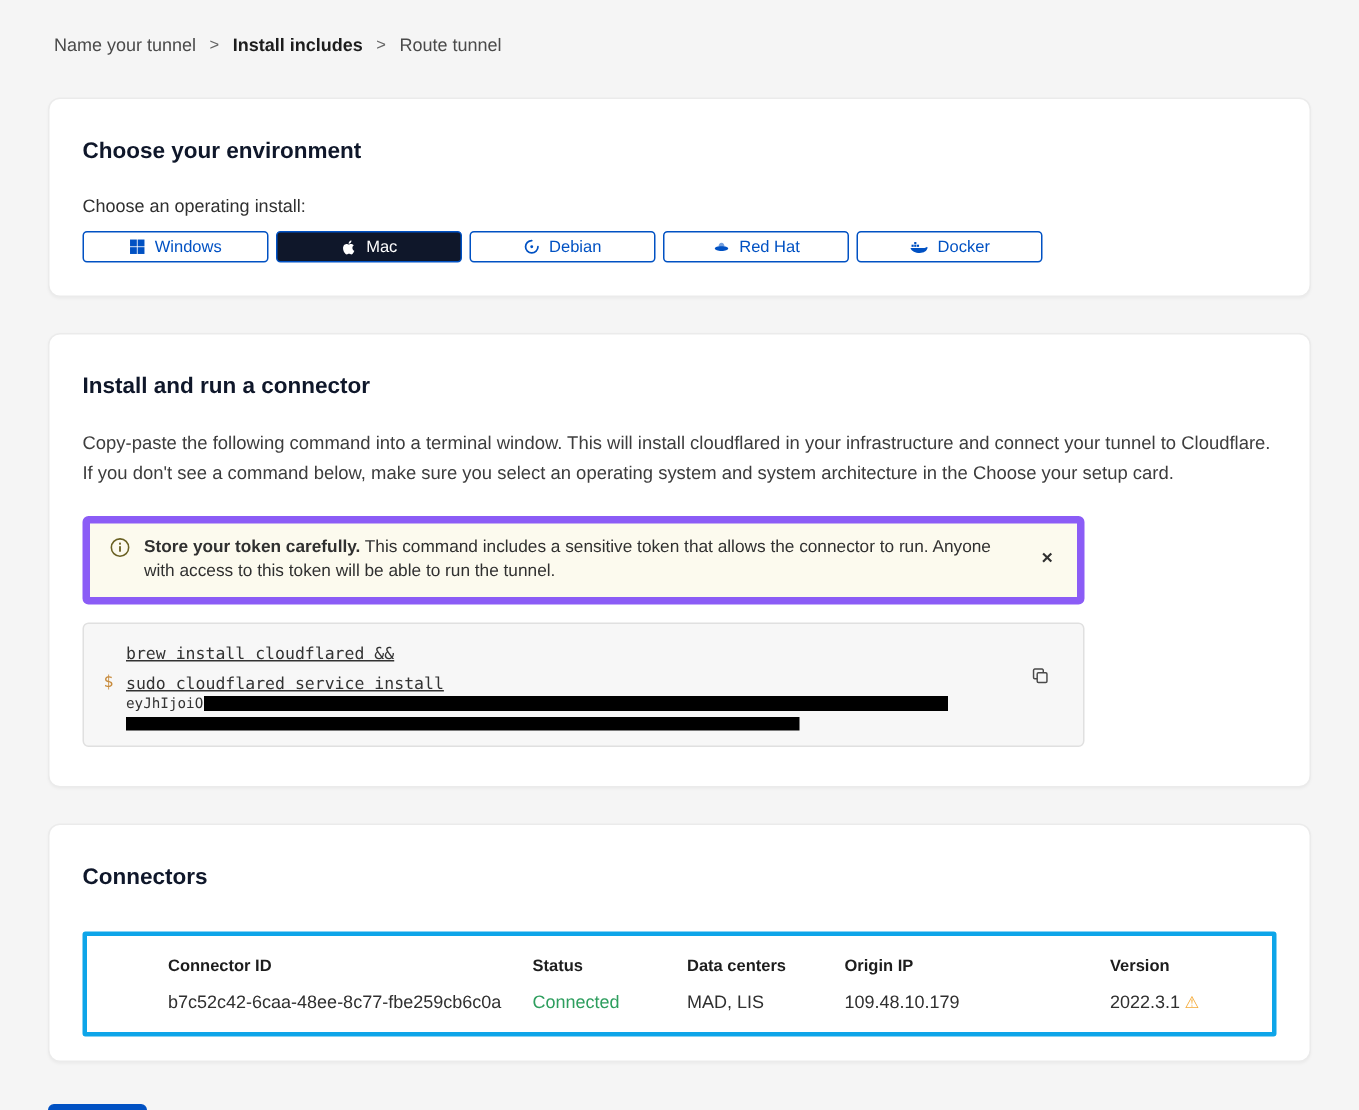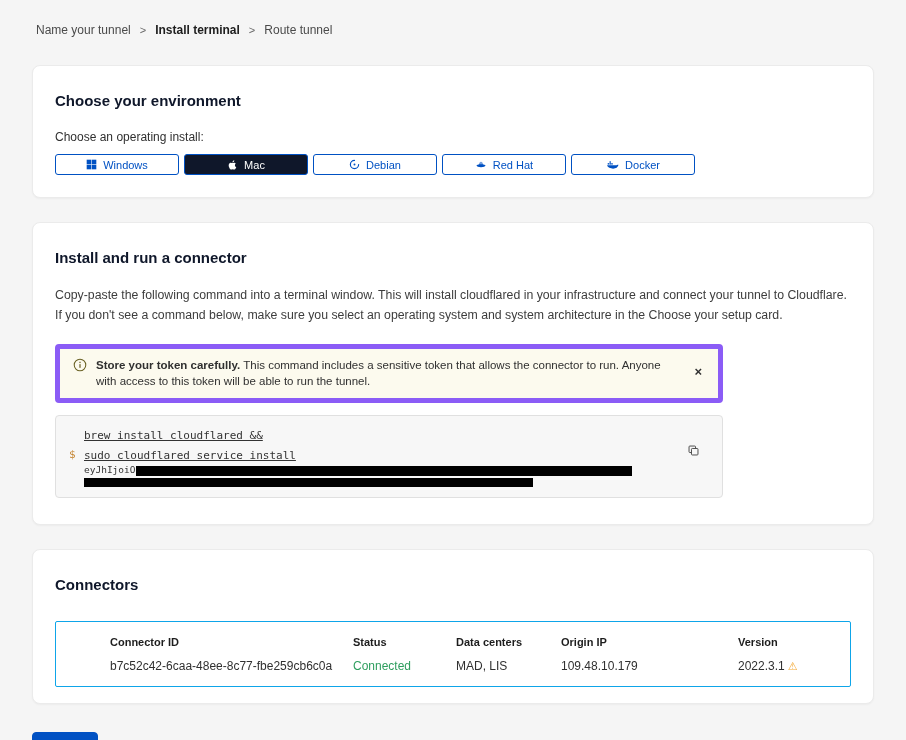--- a/index.html
+++ b/index.html
@@ -115,21 +115,21 @@
   .bar1 { width:496px; height:10px; margin-left:1px; }
   .bar2 { display:block; width:449px; height:9px; margin-top:2px; }
   .copy-btn {
     position:absolute; right:22px; top:28px;
     cursor:pointer; color:#4a4a4a;
   }
 
   
   .conn-table {
     margin-top:28px;
-    border:1px solid #0ea5e9;
+    border:3px solid #0ea5e9;
     border-radius:2px;
     background:#fff;
   }
   .conn-row {
     display:grid;
     grid-template-columns:243px 103px 105px 177px 1fr;
     padding-left:54px;
     padding-right:12px;
     align-items:center;
   }
@@ -160,21 +160,21 @@
 </style>
 </head>
 <body>
 
 <div>
 
   
   <div class="breadcrumb">
     <span class="crumb">Name your tunnel</span>
     <span class="crumb-sep">&gt;</span>
-    <span class="crumb active">Install terminal</span>
+    <span class="crumb active">Install includes</span>
     <span class="crumb-sep">&gt;</span>
     <span class="crumb">Route tunnel</span>
   </div>
 
   
   <div class="card" id="env-card">
     <div class="card-title">Choose your environment</div>
     <div class="os-label">Choose an operating install:</div>
     <div class="os-row">
 

